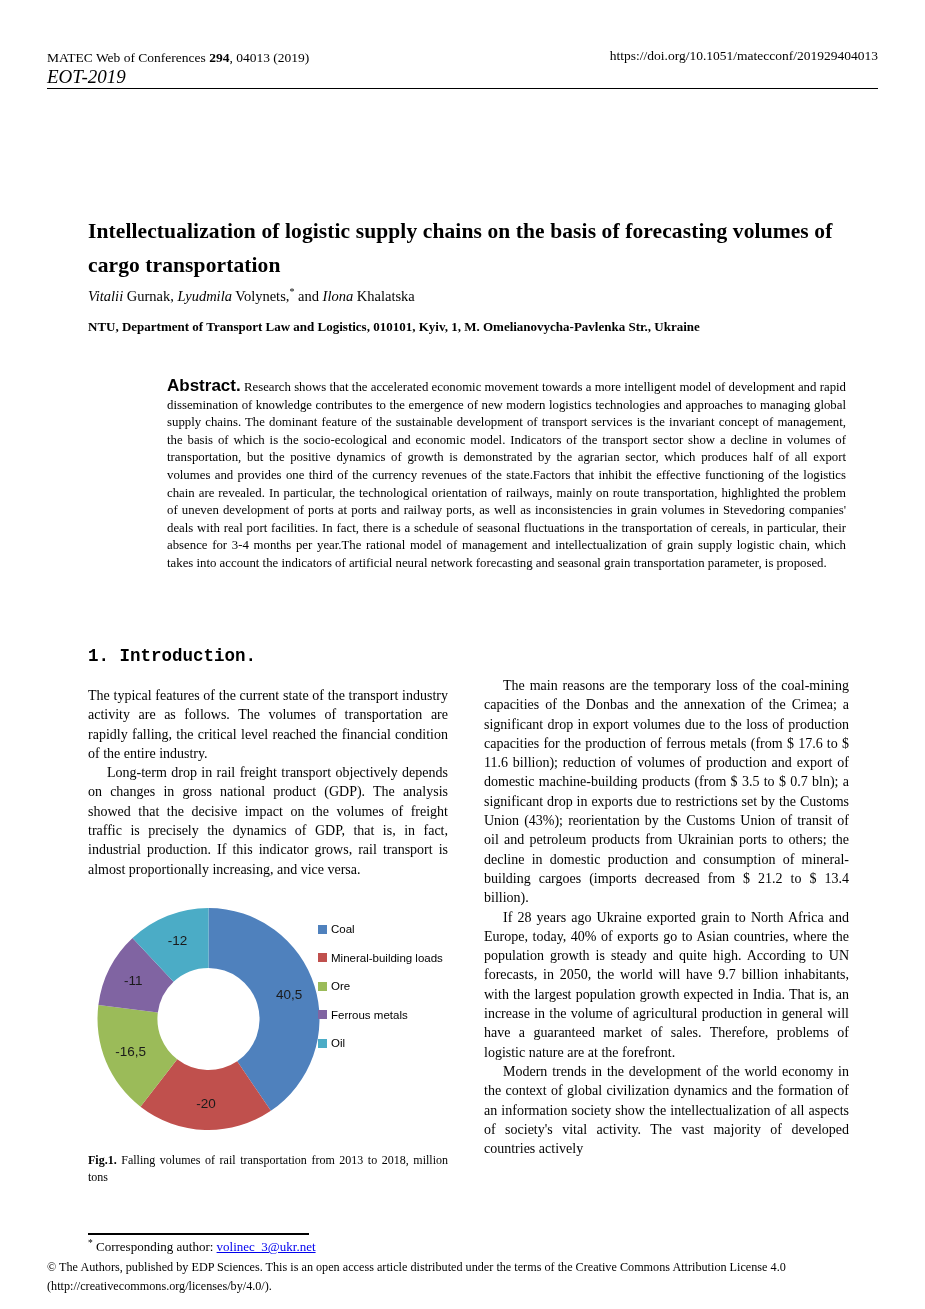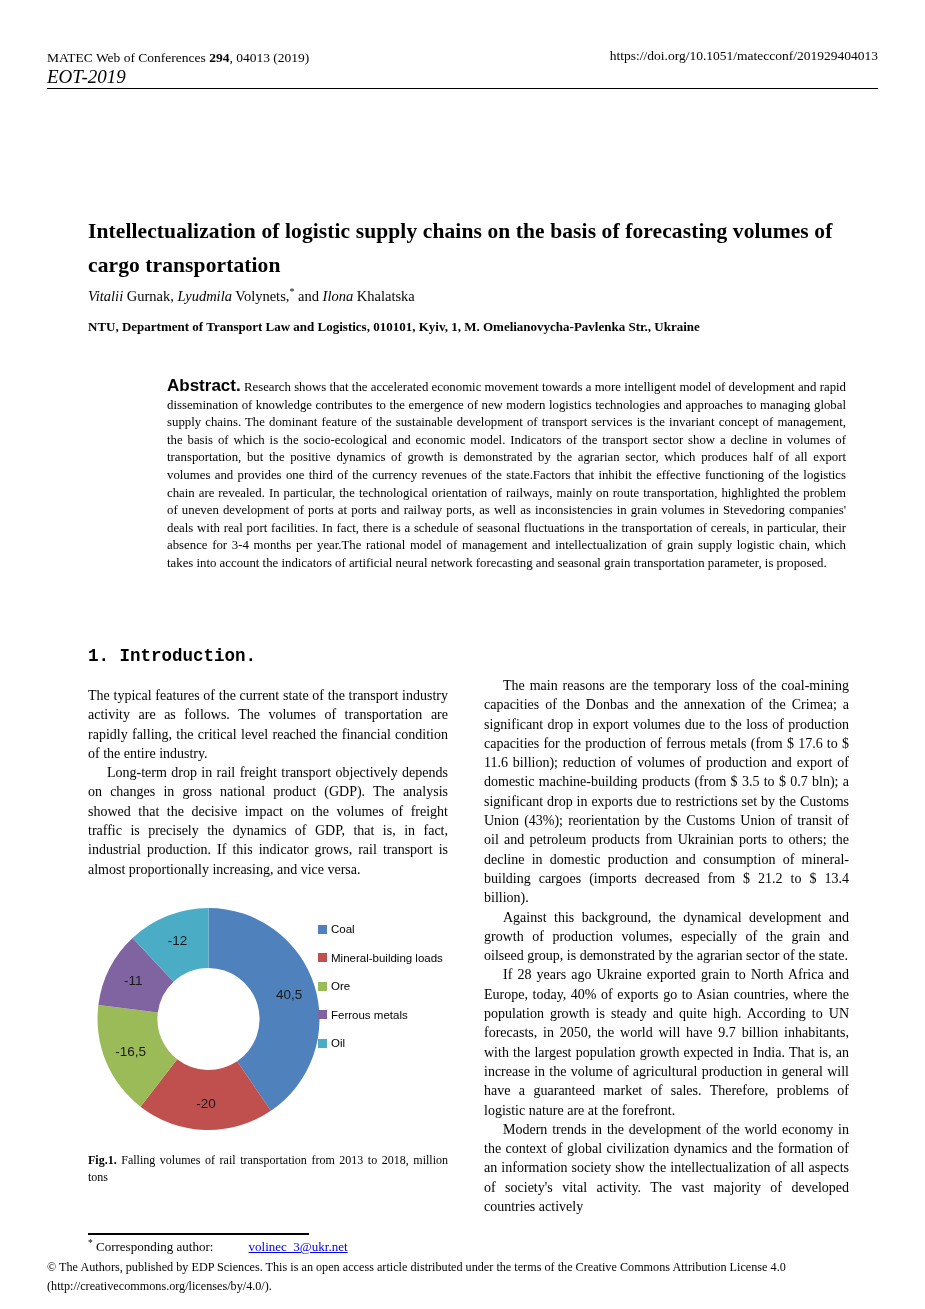--- a/index.html
+++ b/index.html
@@ -69,21 +69,21 @@
   .fig-caption {
     left: 88px; top: 1152px; width: 360px;
     font-size: 12px; line-height: 17px; text-align: justify;
   }
   .fig-caption .fig-label { font-weight: bold; }
 
   
   .fn-rule { left: 88px; top: 1233px; width: 221px; height: 2px; background: #000; }
   .footnote { left: 88px; top: 1239px; font-size: 13px; }
   .footnote sup { font-size: 9.5px; vertical-align: super; line-height: 0; }
-  .footnote a { color: #0000ee; text-decoration: underline; margin-left: 32px; }
+  .footnote a { color: #0000ee; text-decoration: underline; }
   .copyright {
     left: 47px; top: 1258px; width: 833px;
     font-size: 12.2px; line-height: 18.6px;
   }
 </style>
 </head>
 <body>
 
 <div class="page">
 
@@ -106,21 +106,20 @@
 
   <h2 class="abs sec-heading">1. Introduction.</h2>
 
   <div class="abs col col-left">
     <p>The typical features of the current state of the transport industry activity are as follows. The volumes of transportation are rapidly falling, the critical level reached the financial condition of the entire industry.</p>
     <p class="indent">Long-term drop in rail freight transport objectively depends on changes in gross national product (GDP). The analysis showed that the decisive impact on the volumes of freight traffic is precisely the dynamics of GDP, that is, in fact, industrial production. If this indicator grows, rail transport is almost proportionally increasing, and vice versa.</p>
   </div>
 
   <div class="abs col col-right">
     <p class="indent">The main reasons are the temporary loss of the coal-mining capacities of the Donbas and the annexation of the Crimea; a significant drop in export volumes due to the loss of production capacities for the production of ferrous metals (from $ 17.6 to $ 11.6 billion); reduction of volumes of production and export of domestic machine-building products (from $ 3.5 to $ 0.7 bln); a significant drop in exports due to restrictions set by the Customs Union (43%); reorientation by the Customs Union of transit of oil and petroleum products from Ukrainian ports to others; the decline in domestic production and consumption of mineral-building cargoes (imports decreased from $ 21.2 to $ 13.4 billion).</p>
-    <p class="indent">Against this background, the dynamical development and growth of production volumes, especially of the grain and oilseed group, is demonstrated by the agrarian sector of the state.</p>
     <p class="indent">If 28 years ago Ukraine exported grain to North Africa and Europe, today, 40% of exports go to Asian countries, where the population growth is steady and quite high. According to UN forecasts, in 2050, the world will have 9.7 billion inhabitants, with the largest population growth expected in India. That is, an increase in the volume of agricultural production in general will have a guaranteed market of sales. Therefore, problems of logistic nature are at the forefront.</p>
     <p class="indent">Modern trends in the development of the world economy in the context of global civilization dynamics and the formation of an information society show the intellectualization of all aspects of society's vital activity. The vast majority of developed countries actively</p>
   </div>
 
   <div class="abs chart-box">
     <svg id="donut-svg" width="330" height="252" viewBox="0 0 330 252">
         <path d="M 120.50 13.00 A 111 111 0 0 1 182.89 215.81 L 149.20 166.23 A 51.06 51.06 0 0 0 120.50 72.94 Z" fill="#4f81bd"></path>
         <text x="201.1" y="103.7" text-anchor="middle" fill="#1a1a1a" font-family="&quot;Liberation Sans&quot;, sans-serif" font-size="13.5">40,5</text>
         <path d="M 182.89 215.81 A 111 111 0 0 1 52.47 211.71 L 89.20 164.35 A 51.06 51.06 0 0 0 149.20 166.23 Z" fill="#c0504d"></path>
         <text x="117.9" y="212.8" text-anchor="middle" fill="#1a1a1a" font-family="&quot;Liberation Sans&quot;, sans-serif" font-size="13.5">-20</text>

